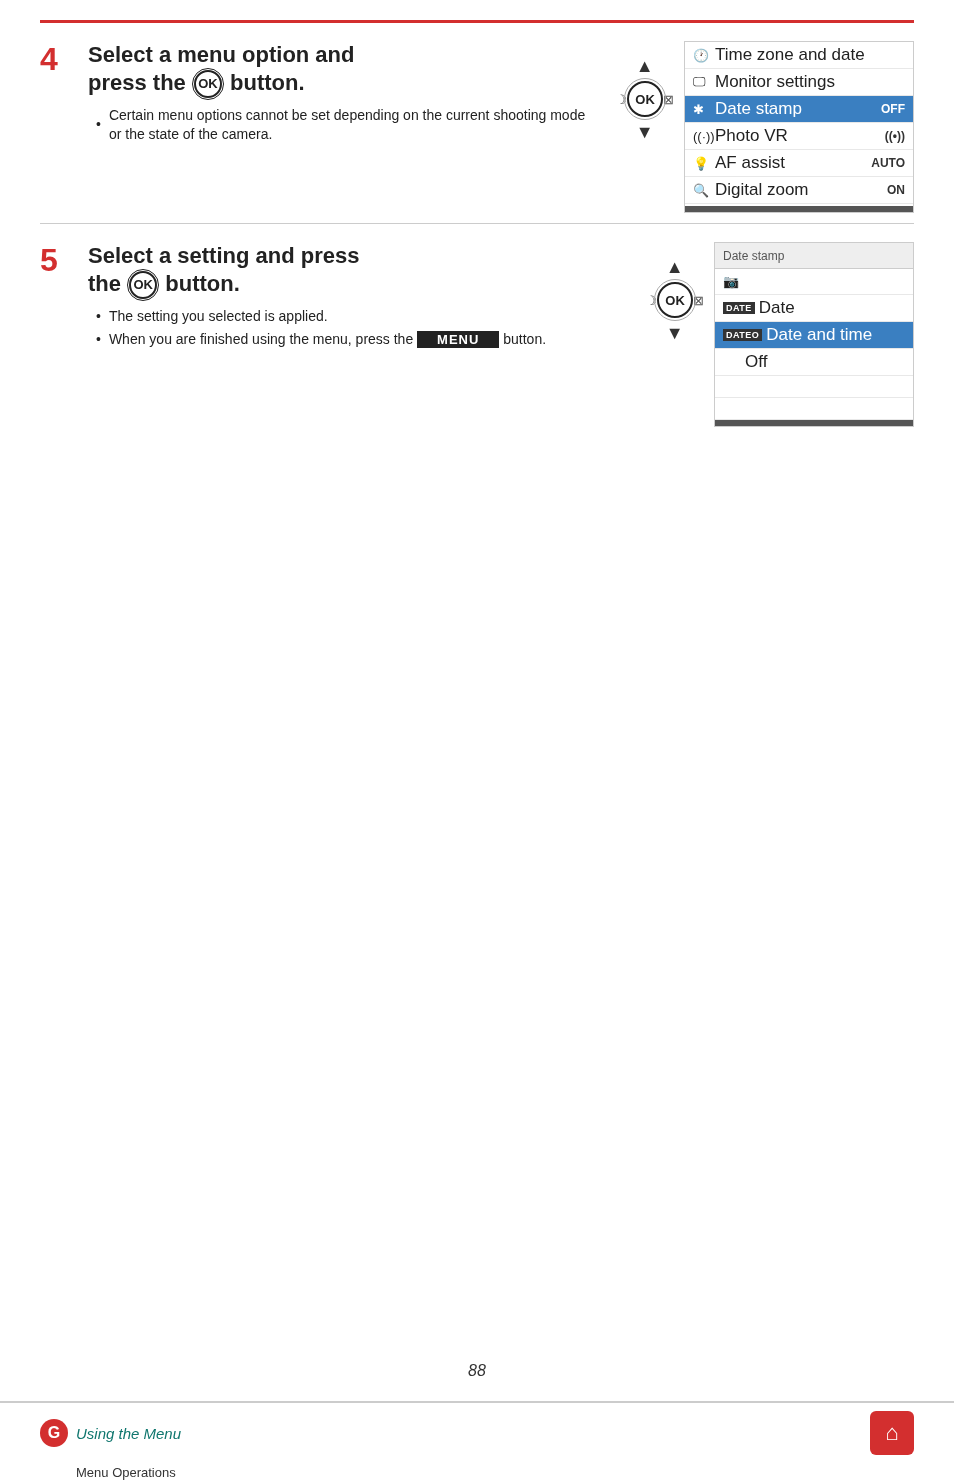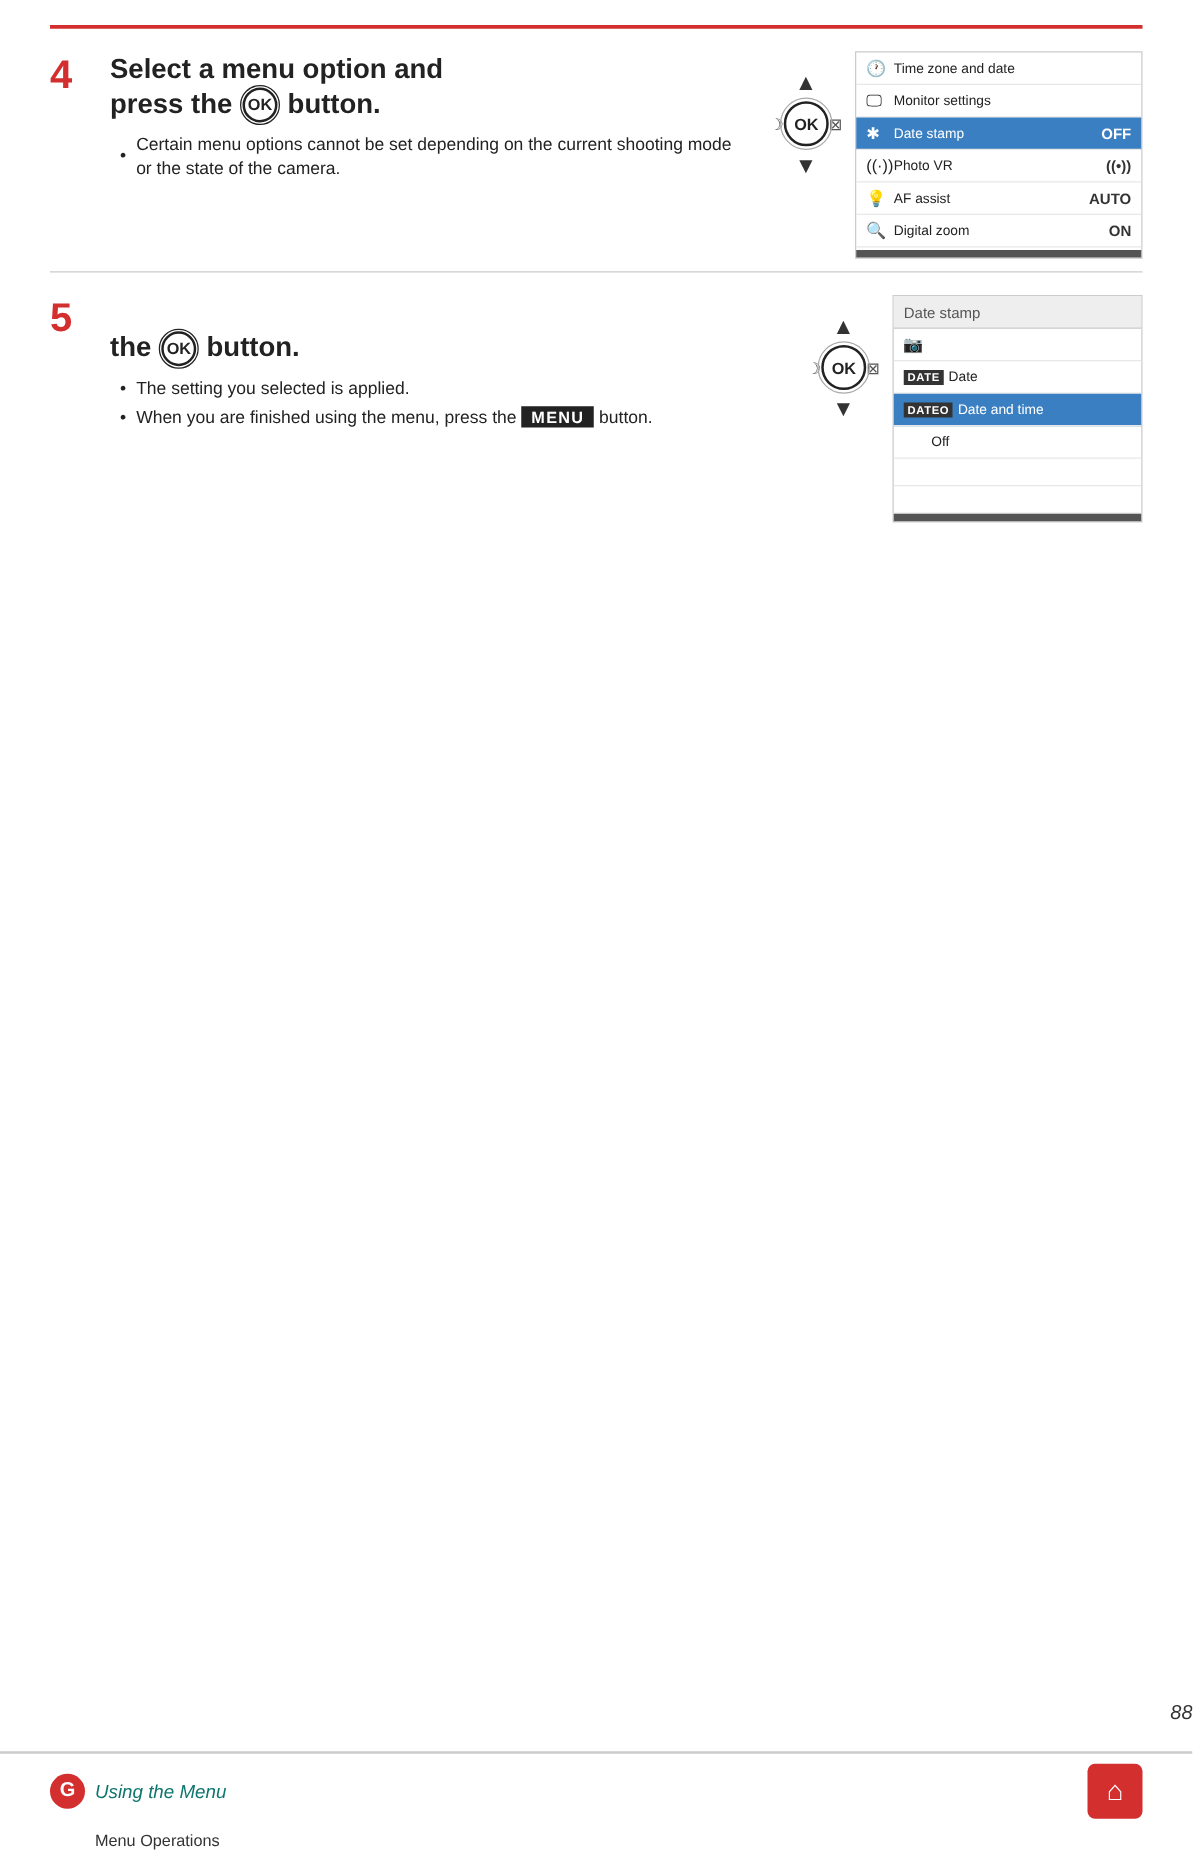--- a/index.html
+++ b/index.html
@@ -92,21 +92,21 @@
     .bullets li::before {
       content: '•';
       margin-right: 8px;
       flex-shrink: 0;
     }
 
     .menu-bold {
       font-weight: bold;
       background: #222;
       color: #fff;
-      padding: 1px 8px;
+      padding: 1px 20px;
       font-size: 13px;
       letter-spacing: 1px;
     }
 
     
     .section-right {
       display: flex;
       align-items: flex-start;
       gap: 10px;
       margin-left: 20px;
@@ -180,21 +180,21 @@
     }
 
     .menu-item-icon {
       width: 22px;
       font-size: 13px;
       flex-shrink: 0;
     }
 
     .menu-item-label {
       flex: 1;
-      font-size: 11px;
+      font-size: 17px;
     }
 
     .menu-item-value {
       font-size: 12px;
       font-weight: bold;
       color: #333;
       min-width: 36px;
       text-align: right;
     }
 
@@ -249,21 +249,21 @@
       background: #fff;
       font-size: 13px;
     }
 
     
     .page-footer {
       position: absolute;
       bottom: 100px;
       left: 0;
       right: 0;
-      text-align: right;
+      text-align: center;
       font-style: italic;
       font-size: 16px;
       color: #333;
     }
 
     .footer-bar {
       position: absolute;
       bottom: 0;
       left: 0;
       right: 0;
@@ -430,21 +430,21 @@
       </div>
     </div>
   </div>
 
   <div class="section" style="border-bottom:none;">
     <div class="step-number">5</div>
     <div class="section-content">
       <div class="section-body">
         <div class="section-text">
           <div class="section-title">
-            <br>
+            <span>Select a setting and press</span><br>
             <span>the</span>
             <span class="ok-circle">
                 <span>OK</span>
               </span>
             <span>button.</span>
           </div>
           <ul class="bullets">
             <li>
               <span>The setting you selected is applied.</span>
             </li>

